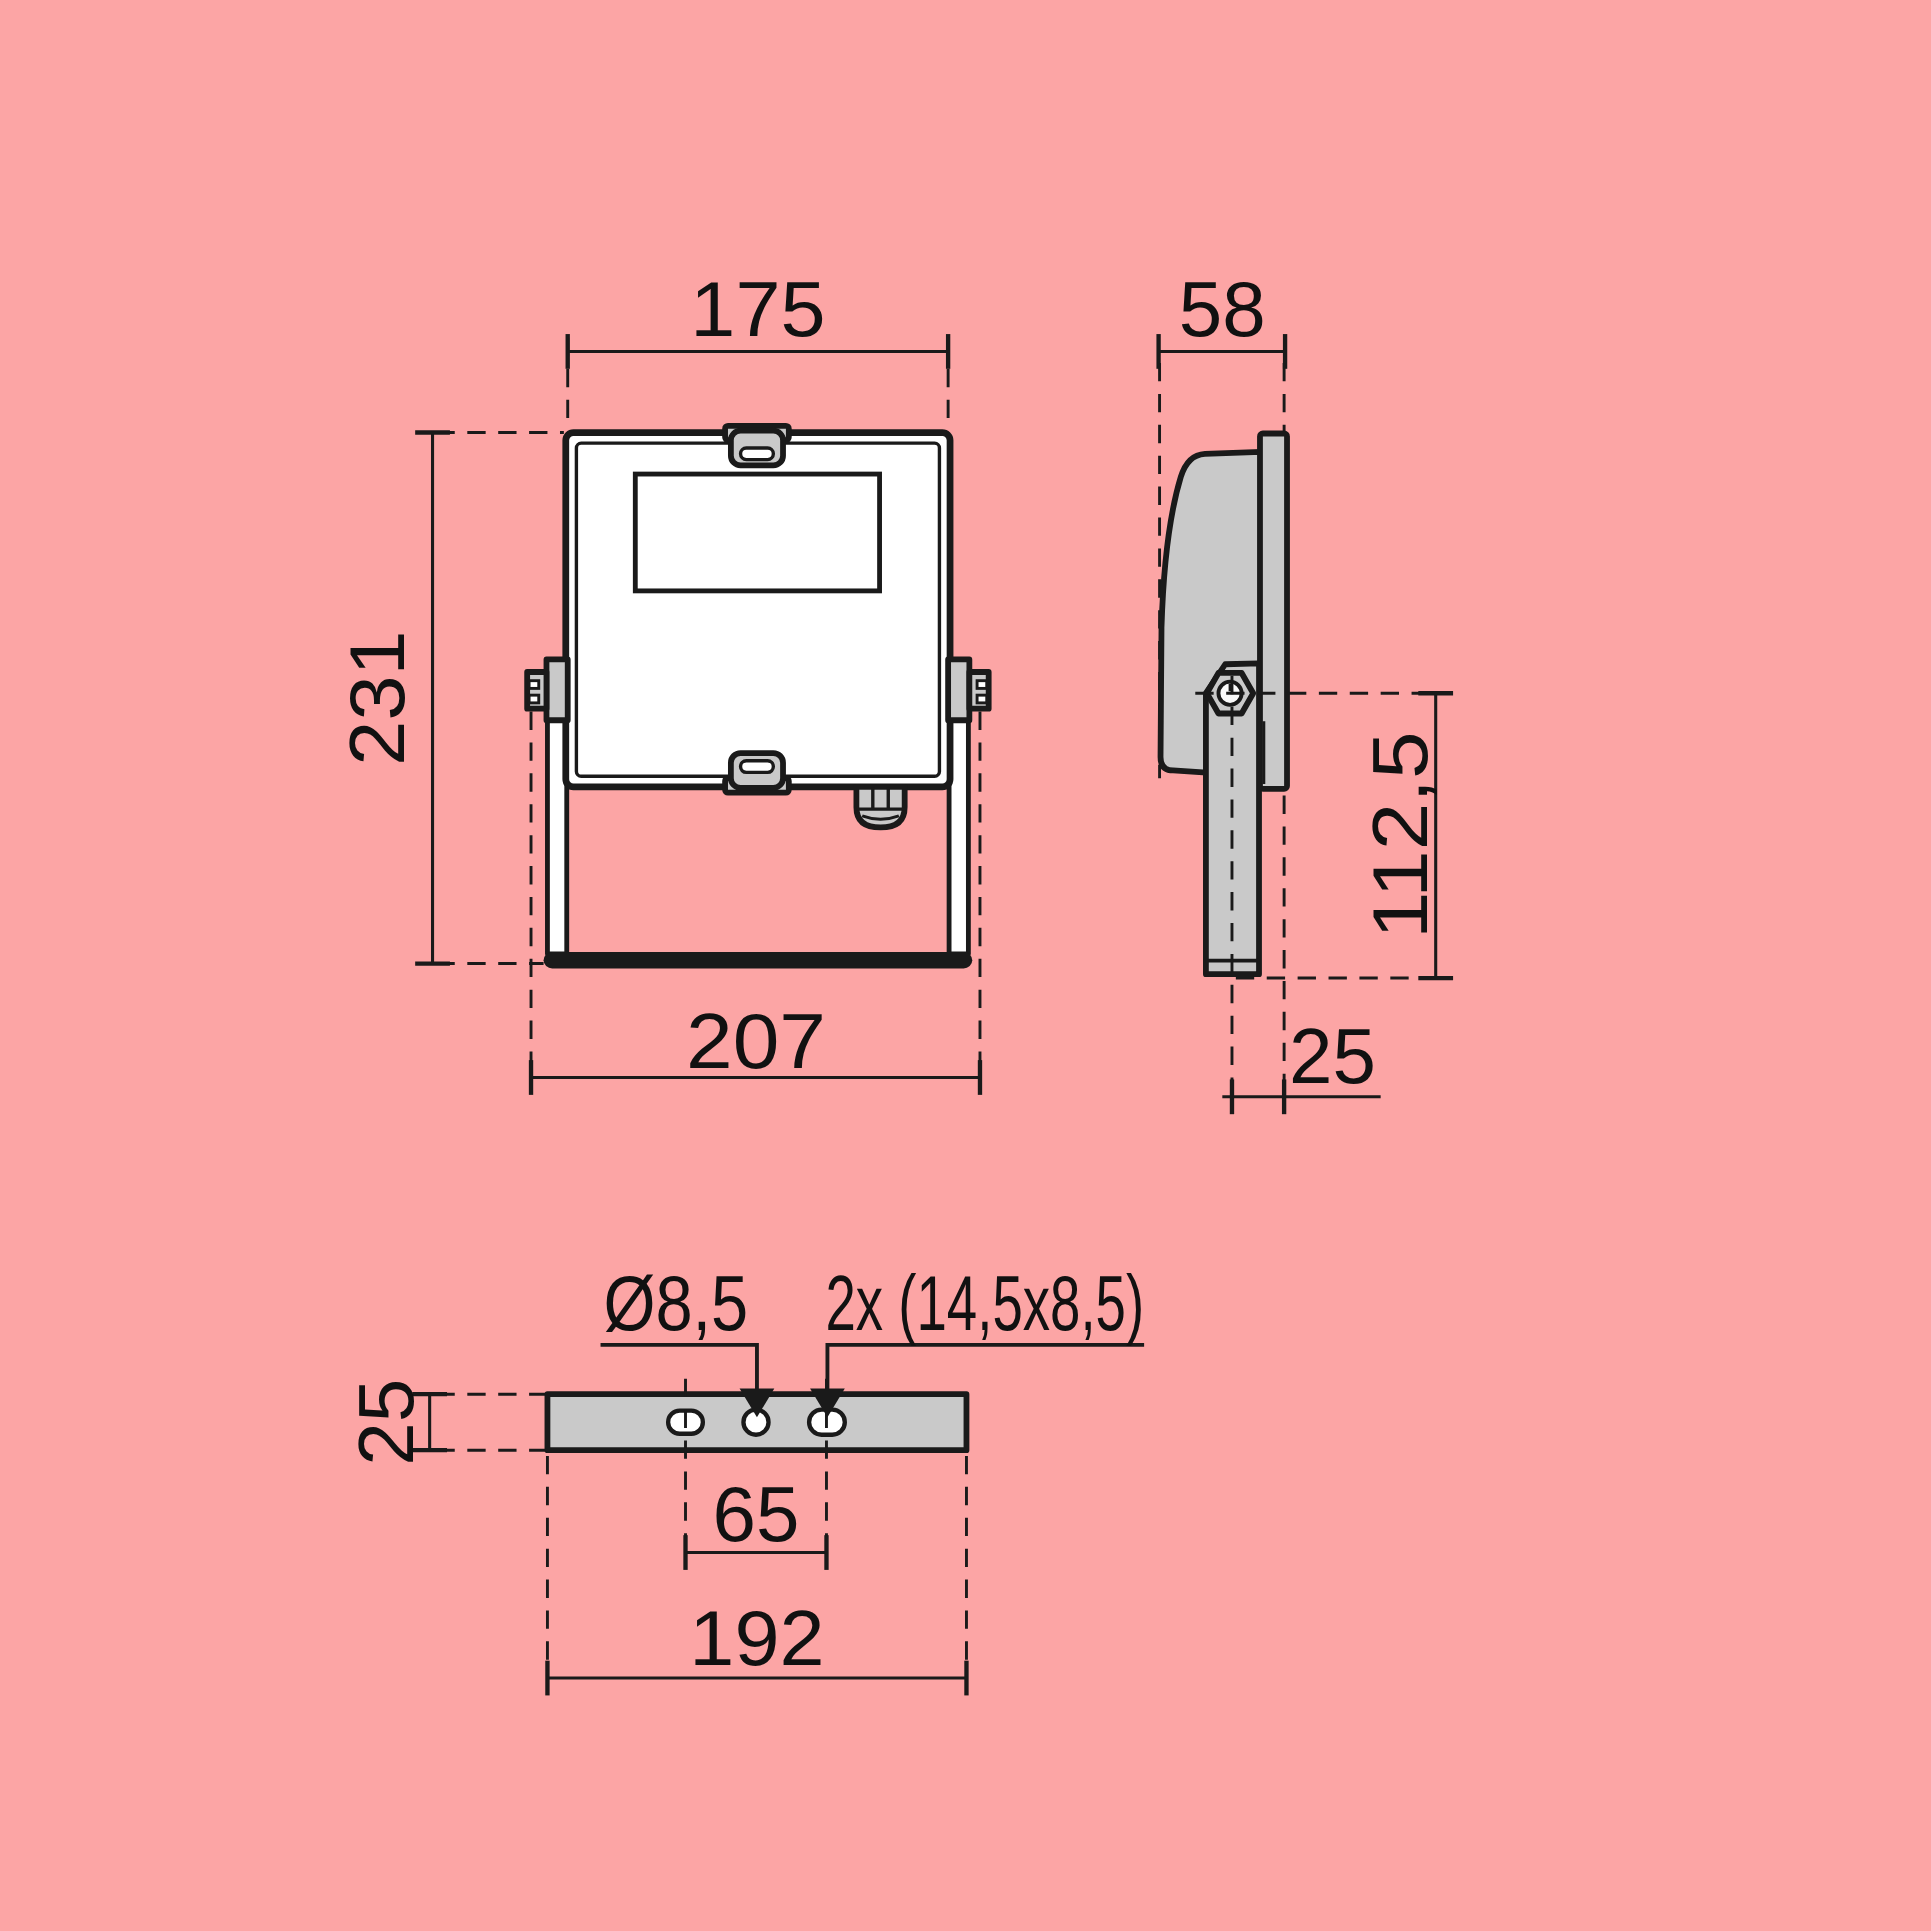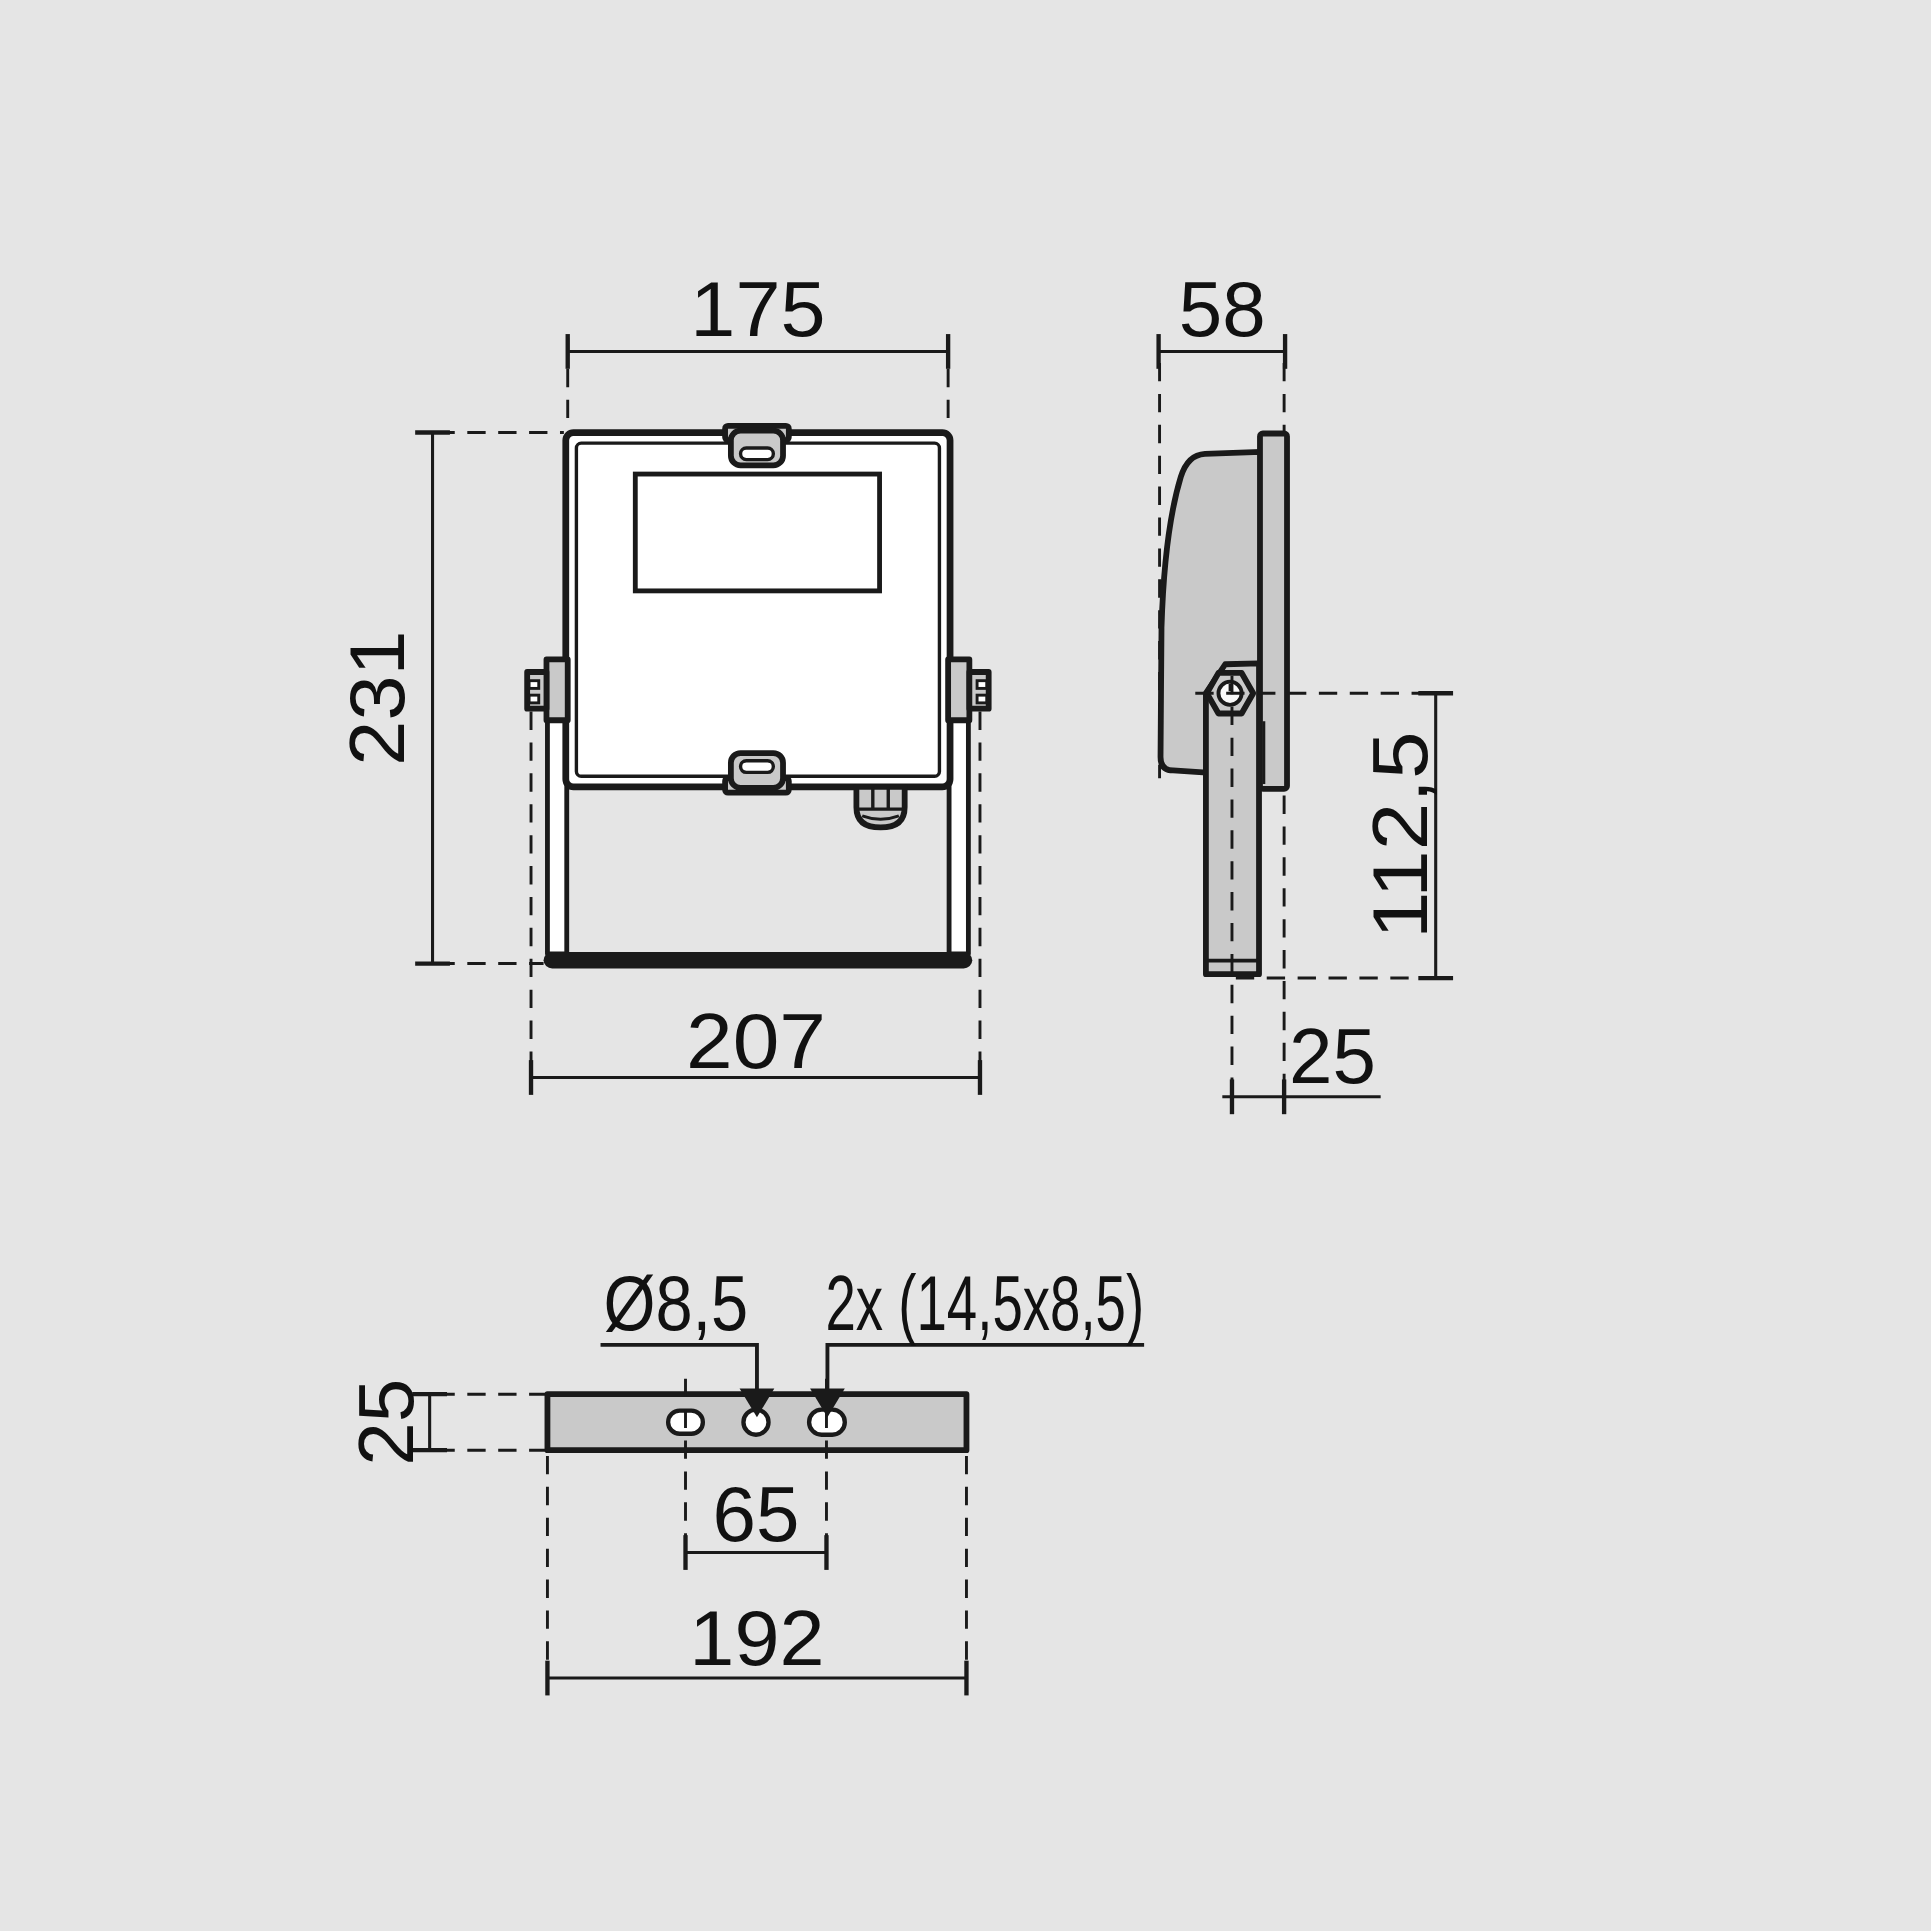--- a/index.html
+++ b/index.html
@@ -1,16 +1,16 @@
 <!DOCTYPE html>
 <html><head>
 <meta charset="utf-8">
 <style>
   html,body{margin:0;padding:0;background:#ffffff;}
-  .page{width:1931px;height:1931px;background:#e5e5e5;position:relative;}
+  .page{width:1931px;height:1931px;background:#fca5a5;position:relative;}
   svg{display:block;}
   .part{fill:#c9c9c9;stroke:#1a1a1a;stroke-width:6;stroke-linejoin:round;}
   .whitepart{fill:#ffffff;stroke:#1a1a1a;stroke-linejoin:round;}
   .outline{fill:#ffffff;stroke:#1a1a1a;stroke-width:7;stroke-linejoin:round;}
   .inline{fill:none;stroke:#1a1a1a;stroke-width:3.5;}
   .dim{stroke:#1a1a1a;stroke-width:3.2;fill:none;}
   .dash{stroke:#1a1a1a;stroke-width:3;stroke-dasharray:19 13;fill:none;}
   .tick{stroke:#1a1a1a;stroke-width:4.5;}
   .ldr{stroke:#1a1a1a;stroke-width:4;fill:none;}
   .arrow{fill:#1a1a1a;stroke:none;}

